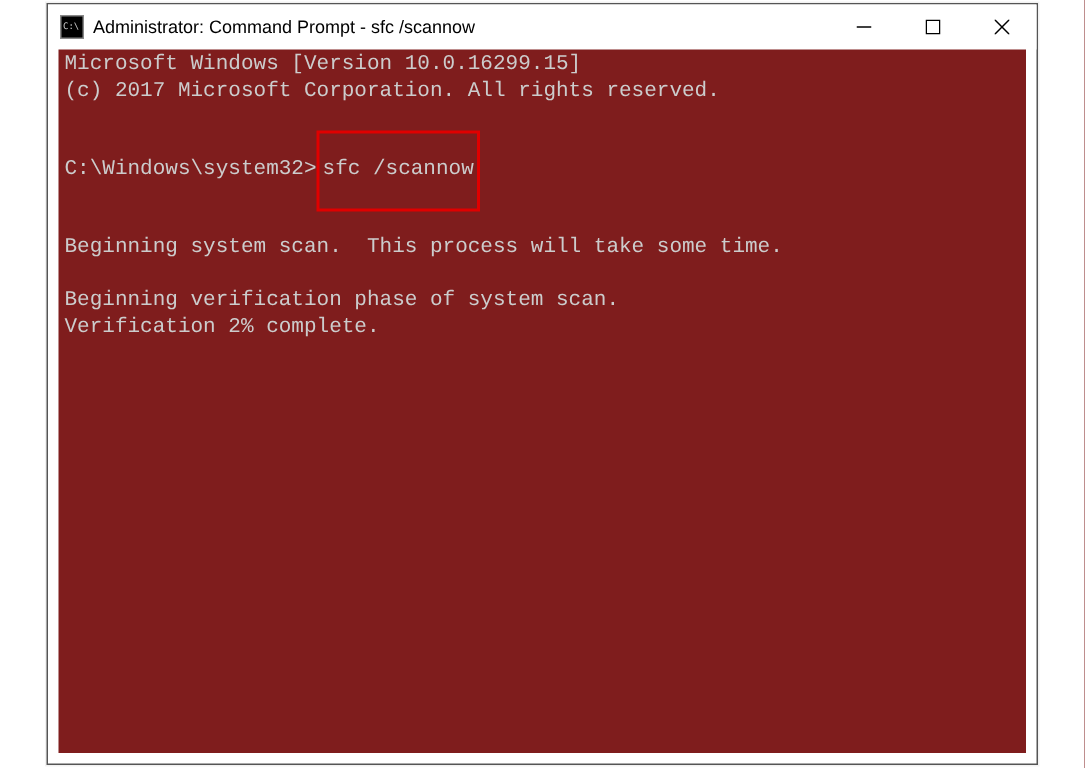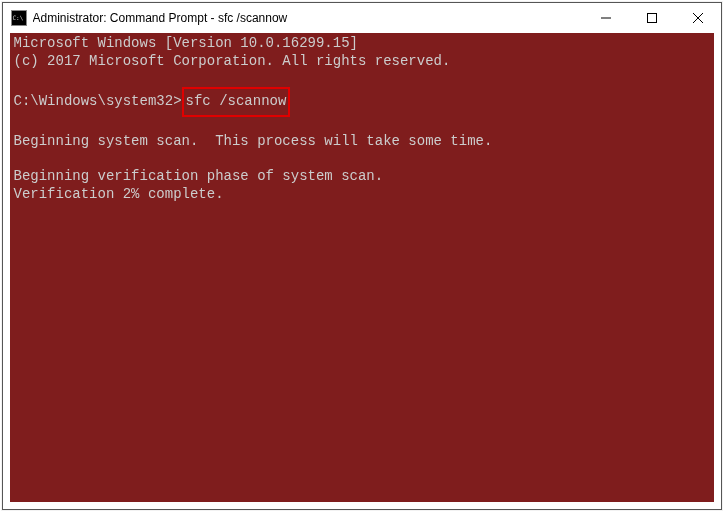--- a/index.html
+++ b/index.html
@@ -7,21 +7,21 @@
       background: #ffffff;
       font-family: "Segoe UI", Tahoma, sans-serif;
       width: 723px;
       height: 512px;
       overflow: hidden;
       display: flex;
       justify-content: center;
       align-items: center;
     }
     .window {
-      width: 720px;
+      width: 661px;
       height: 508px;
       border: 1px solid #555;
       background: #ffffff;
       display: flex;
       flex-direction: column;
       box-shadow: 0 0 0 1px rgba(0,0,0,0.05);
     }
     .titlebar {
       height: 30px;
       background: #ffffff;
@@ -80,21 +80,21 @@
       font-family: Consolas, "Courier New", monospace;
       font-size: 14px;
       line-height: 1.28;
       color: #cccccc;
       white-space: pre;
       overflow: hidden;
       font-weight: 500;
     }
     .highlight-box {
       border: 2px solid #e00000;
-      padding: 4px 2px;
+      padding: 16px 2px;
       display: inline-block;
       margin: -2px 0;
     }
     .line { display: block; }
   </style>
 </head>
 <body>
 
 <div class="window">
   <div class="titlebar">

